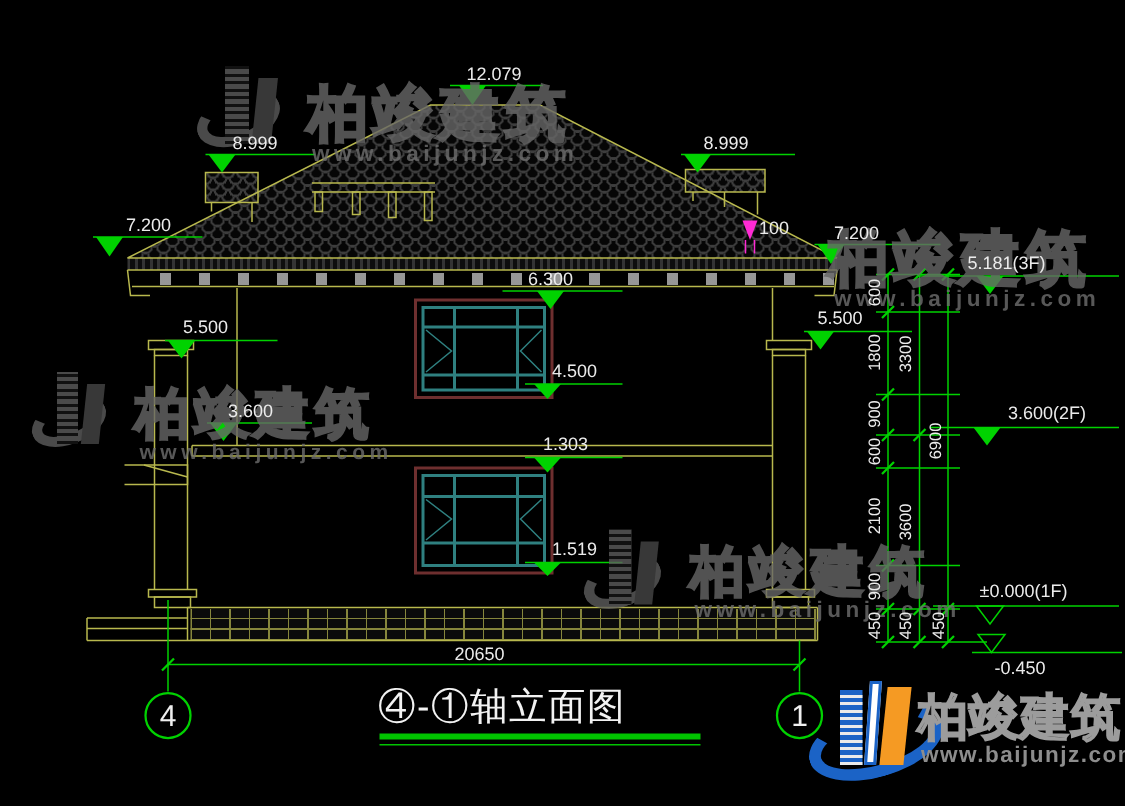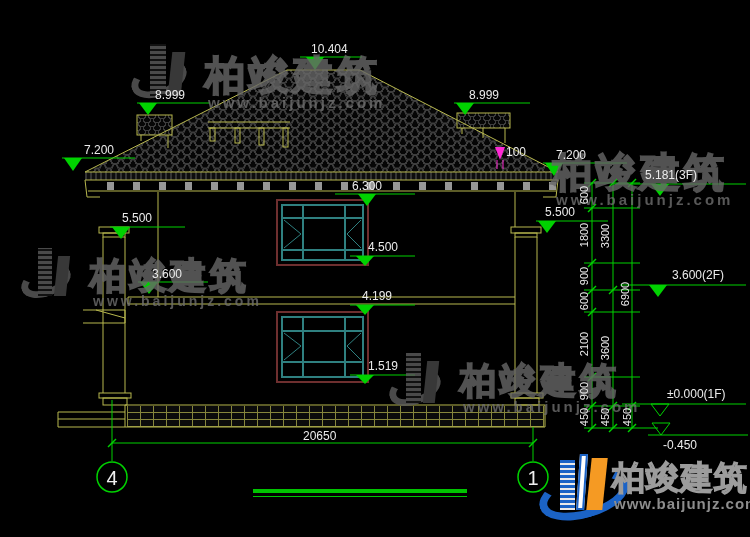--- a/index.html
+++ b/index.html
@@ -226,55 +226,56 @@
       <polygon points="358,194 376,194 367,206"></polygon>
       <polygon points="356,256 374,256 365,266"></polygon>
       <polygon points="140,282 158,282 149,294"></polygon>
       <polygon points="356,305 374,305 365,315"></polygon>
       <polygon points="356,375 374,375 365,384"></polygon>
       <polygon points="651,184 669,184 660,196"></polygon>
       <polygon points="649,285 667,285 658,297"></polygon>
     </g>
   </svg>
 
-  <span class="lbl" style="left:311px;top:43px">10.404</span>
+  <span class="lbl" style="left:311px;top:43px">12.079</span>
   <span class="lbl" style="left:155px;top:89px">8.999</span>
   <span class="lbl" style="left:469px;top:89px">8.999</span>
   <span class="lbl" style="left:84px;top:144px">7.200</span>
   <span class="lbl" style="left:556px;top:149px">7.200</span>
   <span class="lbl" style="left:122px;top:212px">5.500</span>
   <span class="lbl" style="left:545px;top:206px">5.500</span>
   <span class="lbl" style="left:352px;top:180px">6.300</span>
   <span class="lbl" style="left:368px;top:241px">4.500</span>
   <span class="lbl" style="left:152px;top:268px">3.600</span>
-  <span class="lbl" style="left:362px;top:290px">4.199</span>
+  <span class="lbl" style="left:362px;top:290px">1.303</span>
   <span class="lbl" style="left:368px;top:360px">1.519</span>
   <span class="lbl" style="left:506px;top:146px">100</span>
 
   <span class="lbl" style="left:645px;top:169px">5.181(3F)</span>
   <span class="lbl" style="left:672px;top:269px">3.600(2F)</span>
-  <span class="lbl" style="left:667px;top:388px">±0.000(1F)</span>
+  <span class="lbl" style="left:653px;top:388px">±0.000(1F)</span>
   <span class="lbl" style="left:663px;top:439px">-0.450</span>
 
   <span class="vlbl" style="left:584px;top:195px">600</span>
   <span class="vlbl" style="left:584px;top:235px">1800</span>
   <span class="vlbl" style="left:584px;top:276px">900</span>
   <span class="vlbl" style="left:584px;top:301px">600</span>
   <span class="vlbl" style="left:584px;top:344px">2100</span>
   <span class="vlbl" style="left:584px;top:391px">900</span>
   <span class="vlbl" style="left:584px;top:417px">450</span>
   <span class="vlbl" style="left:605px;top:236px">3300</span>
   <span class="vlbl" style="left:605px;top:348px">3600</span>
   <span class="vlbl" style="left:605px;top:417px">450</span>
   <span class="vlbl" style="left:625px;top:294px">6900</span>
   <span class="vlbl" style="left:627px;top:417px">450</span>
 
   <span class="lbl" style="left:303px;top:430px">20650</span>
   <span class="axis-num" style="left:97px;top:467px">4</span>
   <span class="axis-num" style="left:518px;top:467px">1</span>
+  <span class="title-text">④-①轴立面图</span>
   <div class="title-underline"></div>
   <div class="title-underline2"></div>
 
   <div class="wm" style="left:130px;top:40px;width:260px;height:78px">
     <div class="wm-icon" style="left:0;top:0;width:72px;height:72px">
       <div class="wm-sw" style="left:0;top:22px;width:58px;height:34px;transform:rotate(-22deg)"></div>
       <div class="wm-t1" style="left:20px;top:4px;width:16px;height:52px"></div>
       <div class="wm-t2" style="left:40px;top:12px;width:13px;height:44px"></div>
     </div>
     <span class="wm-brand" style="left:75px;top:8px;font-size:40px">柏竣建筑</span>

